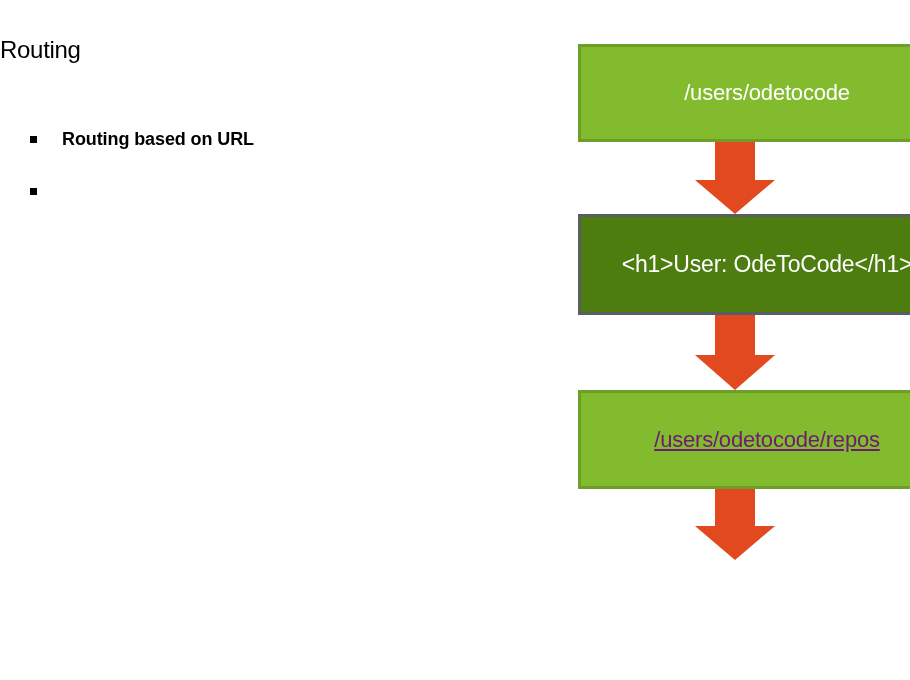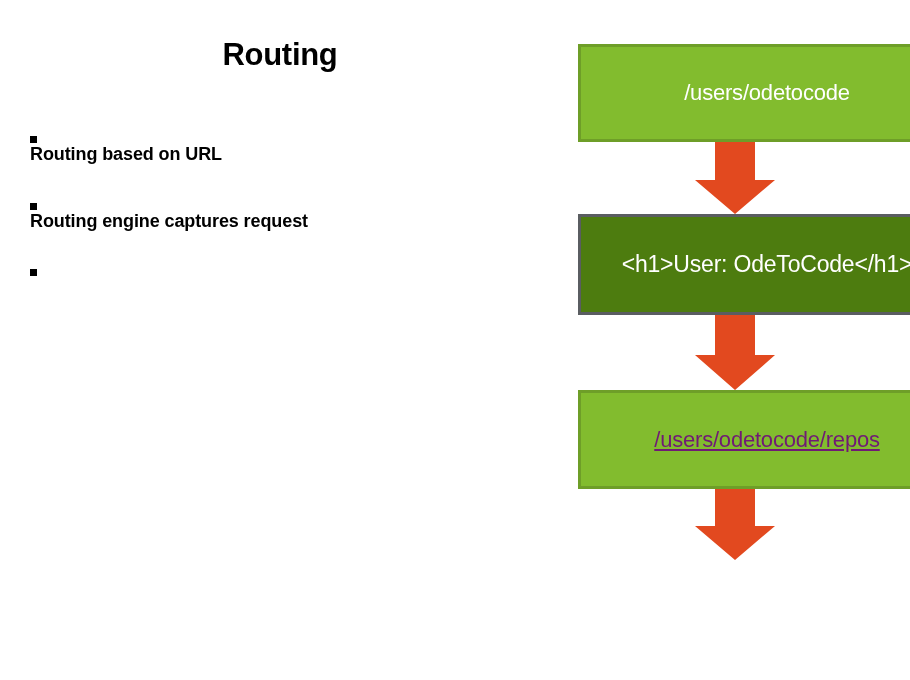--- a/index.html
+++ b/index.html
@@ -19,40 +19,39 @@
     width: 910px;
     height: 680px;
   }
 
   
   .title {
     position: absolute;
     left: 0px;
     top: 36px;
     width: 560px;
-    text-align: center;
-    font-size: 31px;
-    font-weight: bold;
+    text-align: left;
+    font-size: 24px;
+    font-weight: normal;
     color: #000000;
     letter-spacing: -0.3px;
     line-height: 1.2;
   }
 
   
   .bullets {
     position: absolute;
     left: 30px;
     top: 128px;
     width: 500px;
   }
   .bullet-row {
     display: flex;
     align-items: flex-start;
     margin-bottom: 29px;
-    flex-direction: column;
   }
   .bullet-marker {
     width: 7px;
     height: 7px;
     background: #000000;
     flex: 0 0 auto;
     margin-top: 8px;
     margin-right: 25px;
   }
   .bullet-text {
@@ -116,24 +115,20 @@
 
   <div class="title">Routing</div>
 
   <div class="bullets">
 
     <div class="bullet-row">
       <span class="bullet-marker"></span>
       <span class="bullet-text">Routing based on URL</span>
     </div>
 
-    <div class="bullet-row">
-      <span class="bullet-marker"></span>
-      <span class="bullet-text">Routing engine captures request</span>
-    </div>
 
     <div class="bullet-row">
       <span class="bullet-marker"></span>
     </div>
 
   </div>
 
   <div class="flow">
 
     <div class="box green box-1" style="background: rgb(130, 188, 46); border-color: rgb(110, 158, 40); color: rgb(255, 255, 255);">/users/odetocode</div>

